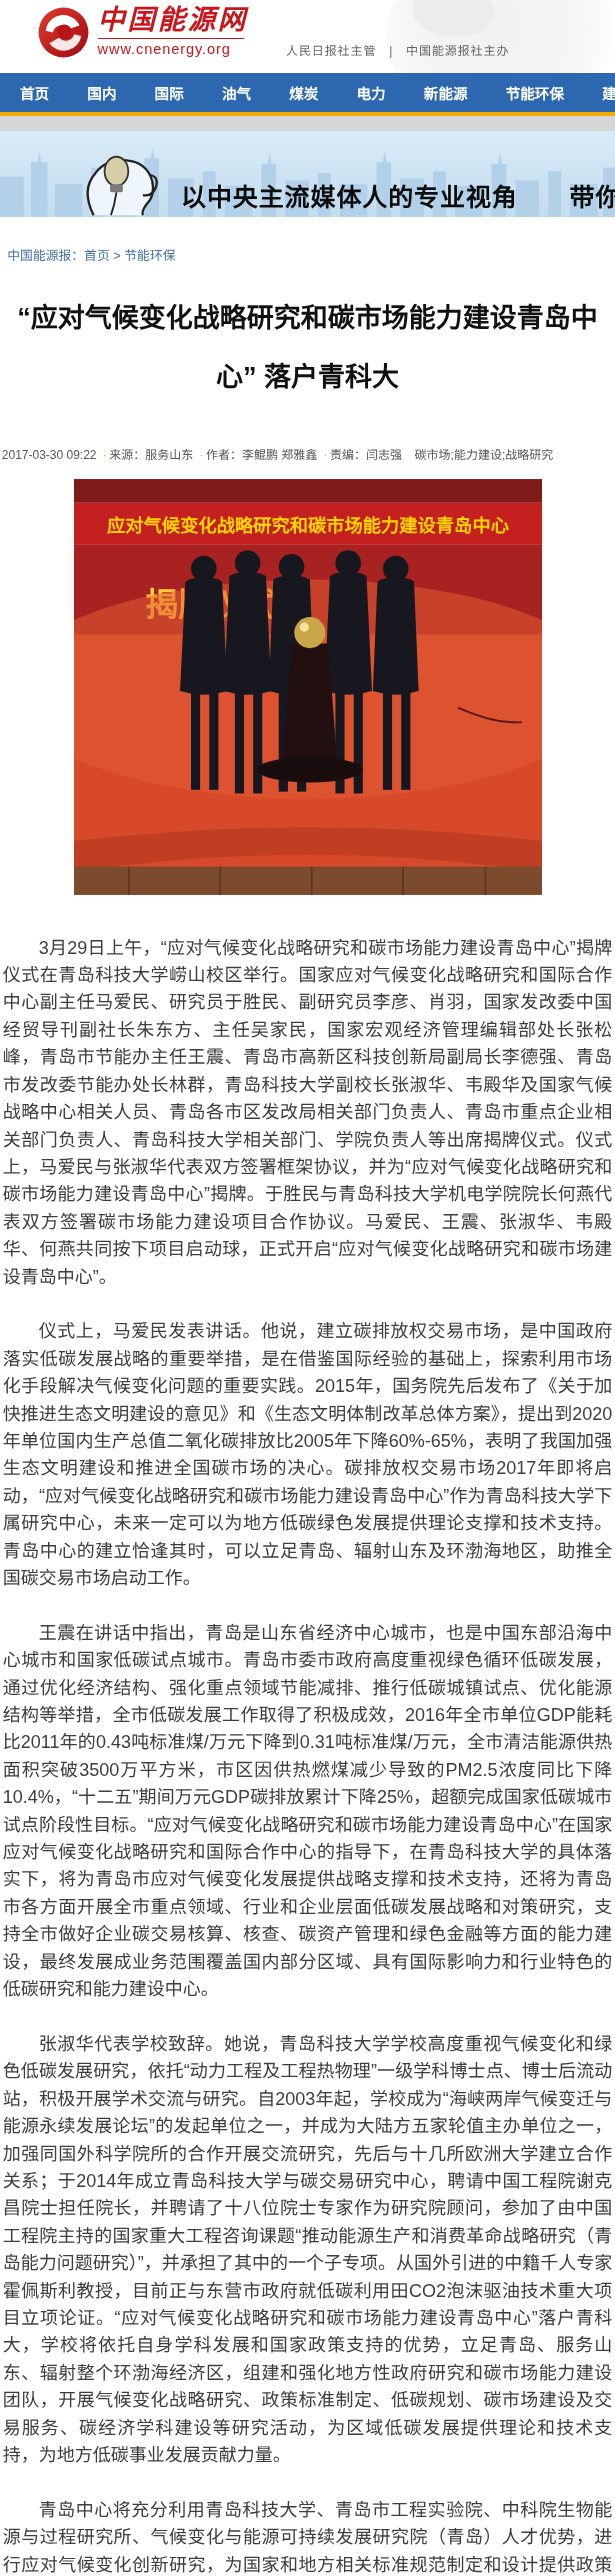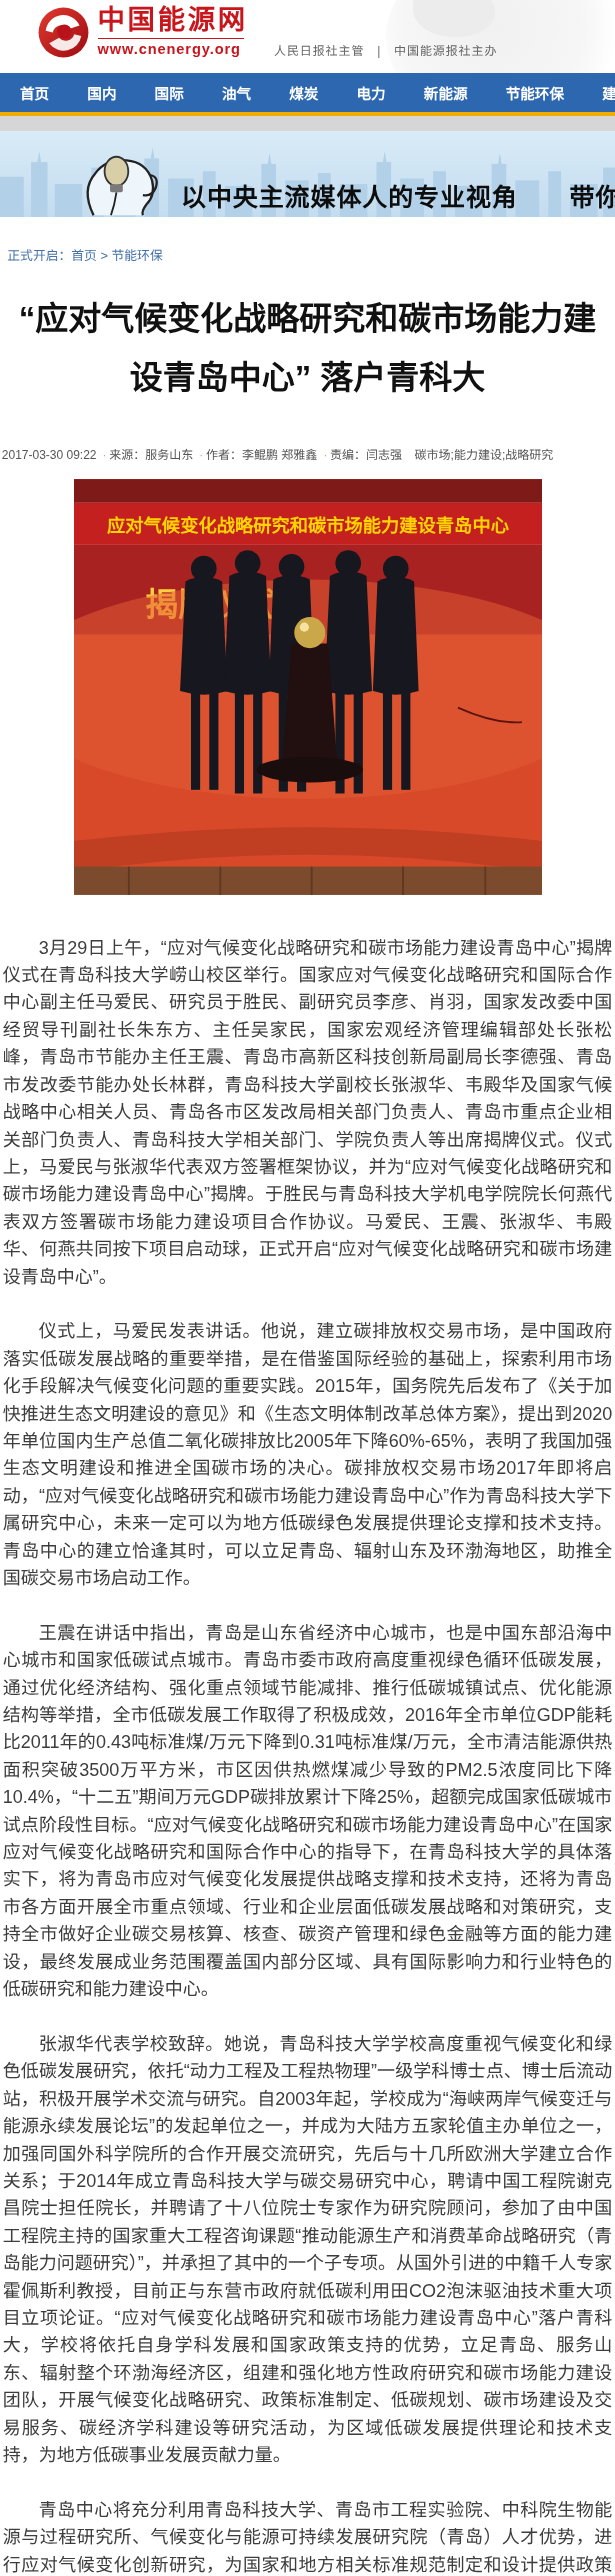--- a/index.html
+++ b/index.html
@@ -7,45 +7,45 @@
   .page{position:relative;width:615px;height:2576px;overflow:hidden;margin:0 auto;background:#fff;}
 
   
   .header{position:relative;width:100%;height:73px;background:#fff;overflow:hidden;}
   .globe-watermark{position:absolute;right:-9.1px;top:-55px;width:238px;height:183px;border-radius:50%;
     background:radial-gradient(circle at 45% 45%, #f1f1f1 0%, #f6f6f6 55%, #ffffff 75%);}
   .globe-watermark:before{content:"";position:absolute;left:27.4px;top:37px;width:82px;height:55px;background:#ececec;border-radius:45% 60% 50% 55%;}
   .logo{position:absolute;left:35px;top:3.7px;display:flex;align-items:flex-start;}
   .logo-icon{width:57px;height:57px;margin-right:5.5px;}
   .logo-text{display:flex;flex-direction:column;}
-  .logo-cn{color:#c8161d;font-size:27.4px;font-weight:bold;letter-spacing:2.7px;line-height:33px;font-family:"Liberation Serif","DejaVu Serif",serif;}
+  .logo-cn{color:#c8161d;font-size:27.4px;font-weight:bold;letter-spacing:2.7px;font-style:italic;line-height:33px;font-family:"Liberation Serif","DejaVu Serif",serif;}
   .logo-rule{height:1.8px;background:#c8161d;margin:0.9px 0 1.8px 0;width:146px;}
-  .logo-url{color:#c8161d;font-size:14.6px;letter-spacing:0.9px;font-weight:bold;}
-  .masthead{position:absolute;left:274px;top:41px;font-size:12px;color:#666;letter-spacing:0.9px;}
+  .logo-url{color:#c8161d;font-size:14.6px;letter-spacing:0.9px;font-weight:normal;}
+  .masthead{position:absolute;left:286px;top:41px;font-size:12px;color:#666;letter-spacing:0.9px;}
 
   
   .nav{position:relative;width:100%;height:39px;background:#2c67b0;display:flex;align-items:center;
        justify-content:space-between;padding:0 0 0 20px;box-sizing:border-box;overflow:hidden;}
   .nav-item{color:#fff;font-size:14.6px;font-weight:bold;text-decoration:none;white-space:nowrap;flex:0 0 auto;cursor:pointer;}
   .nav-item:last-child{width:12.8px;overflow:hidden;}
   .nav-rule{width:100%;height:3.7px;background:#f0ad00;}
   .nav-gap{width:100%;height:15.5px;background:#d6d6d6;}
 
   
   .banner{position:relative;width:100%;height:86px;background:linear-gradient(#d9ebf7,#c3dcef);overflow:hidden;}
   .banner svg.skyline{position:absolute;left:0;bottom:0;}
   .banner-art{position:absolute;left:66px;top:1.8px;}
   .banner-slogan{position:absolute;left:181px;top:46px;font-size:25px;font-weight:bold;color:#0d0d0d;white-space:nowrap;letter-spacing:0.9px;}
 
   
   .breadcrumb{padding:27.4px 0 0 7.3px;font-size:12.8px;color:#4472a8;}
   .breadcrumb a{color:#4472a8;text-decoration:none;cursor:pointer;}
 
   
-  .article-title{margin:25.6px 12.8px 0 12.8px;text-align:center;font-size:33px;font-weight:bold;color:#111;line-height:59px;}
+  .article-title{margin:25.6px 12.8px 0 12.8px;text-align:center;font-size:27px;font-weight:bold;color:#111;line-height:59px;}
   .article-meta{margin-top:38px;padding:0 1.8px;font-size:12px;color:#555;white-space:nowrap;overflow:hidden;}
   .article-meta .sep{color:#e6a23c;padding:0 2.7px;}
   .article-meta .tags{margin-left:9.1px;color:#555;text-align:right;}
 
   
   .photo-wrap{margin:16.5px auto 0 auto;width:468px;height:416px;position:relative;}
   .photo-wrap svg{display:block;}
 
   
   .article-body{margin-top:40px;padding:0 2.7px;}
@@ -130,21 +130,21 @@
       <path d="M30 90 q-14 -28 2 -46 q12 -16 34 -14 q22 2 28 22 q4 16 -6 26 q-6 8 -4 12" fill="#eef6fc" stroke="#222" stroke-width="2.5"></path>
       <path d="M92 46 q10 2 6 14 q-4 10 -14 8" fill="none" stroke="#222" stroke-width="2.5"></path>
       <ellipse cx="55" cy="42" rx="13" ry="16" fill="#d8cfa8" stroke="#333" stroke-width="2"></ellipse>
       <rect x="48" y="56" width="14" height="9" rx="2" fill="#7a7a7a"></rect>
       <path d="M55 65 q-2 14 -6 25" fill="none" stroke="#222" stroke-width="2"></path>
     </svg>
     <div class="banner-slogan">以中央主流媒体人的专业视角　　带你玩转</div>
   </div>
 
   <div class="breadcrumb">
-    <span>正式开启：</span><a>首页</a>
+    <span>中国能源报：</span><a>首页</a>
     <span>&gt;</span>
     <a>节能环保</a>
   </div>
 
   <h1 class="article-title">“应对气候变化战略研究和碳市场能力建设青岛中心” 落户青科大</h1>
 
   <div class="article-meta">
     <span>2017-03-30 09:22</span>
     <span class="sep">·</span><span>来源：</span><span>服务山东</span>
     <span class="sep">·</span><span>作者：</span><span>李鲲鹏 郑雅鑫</span>

